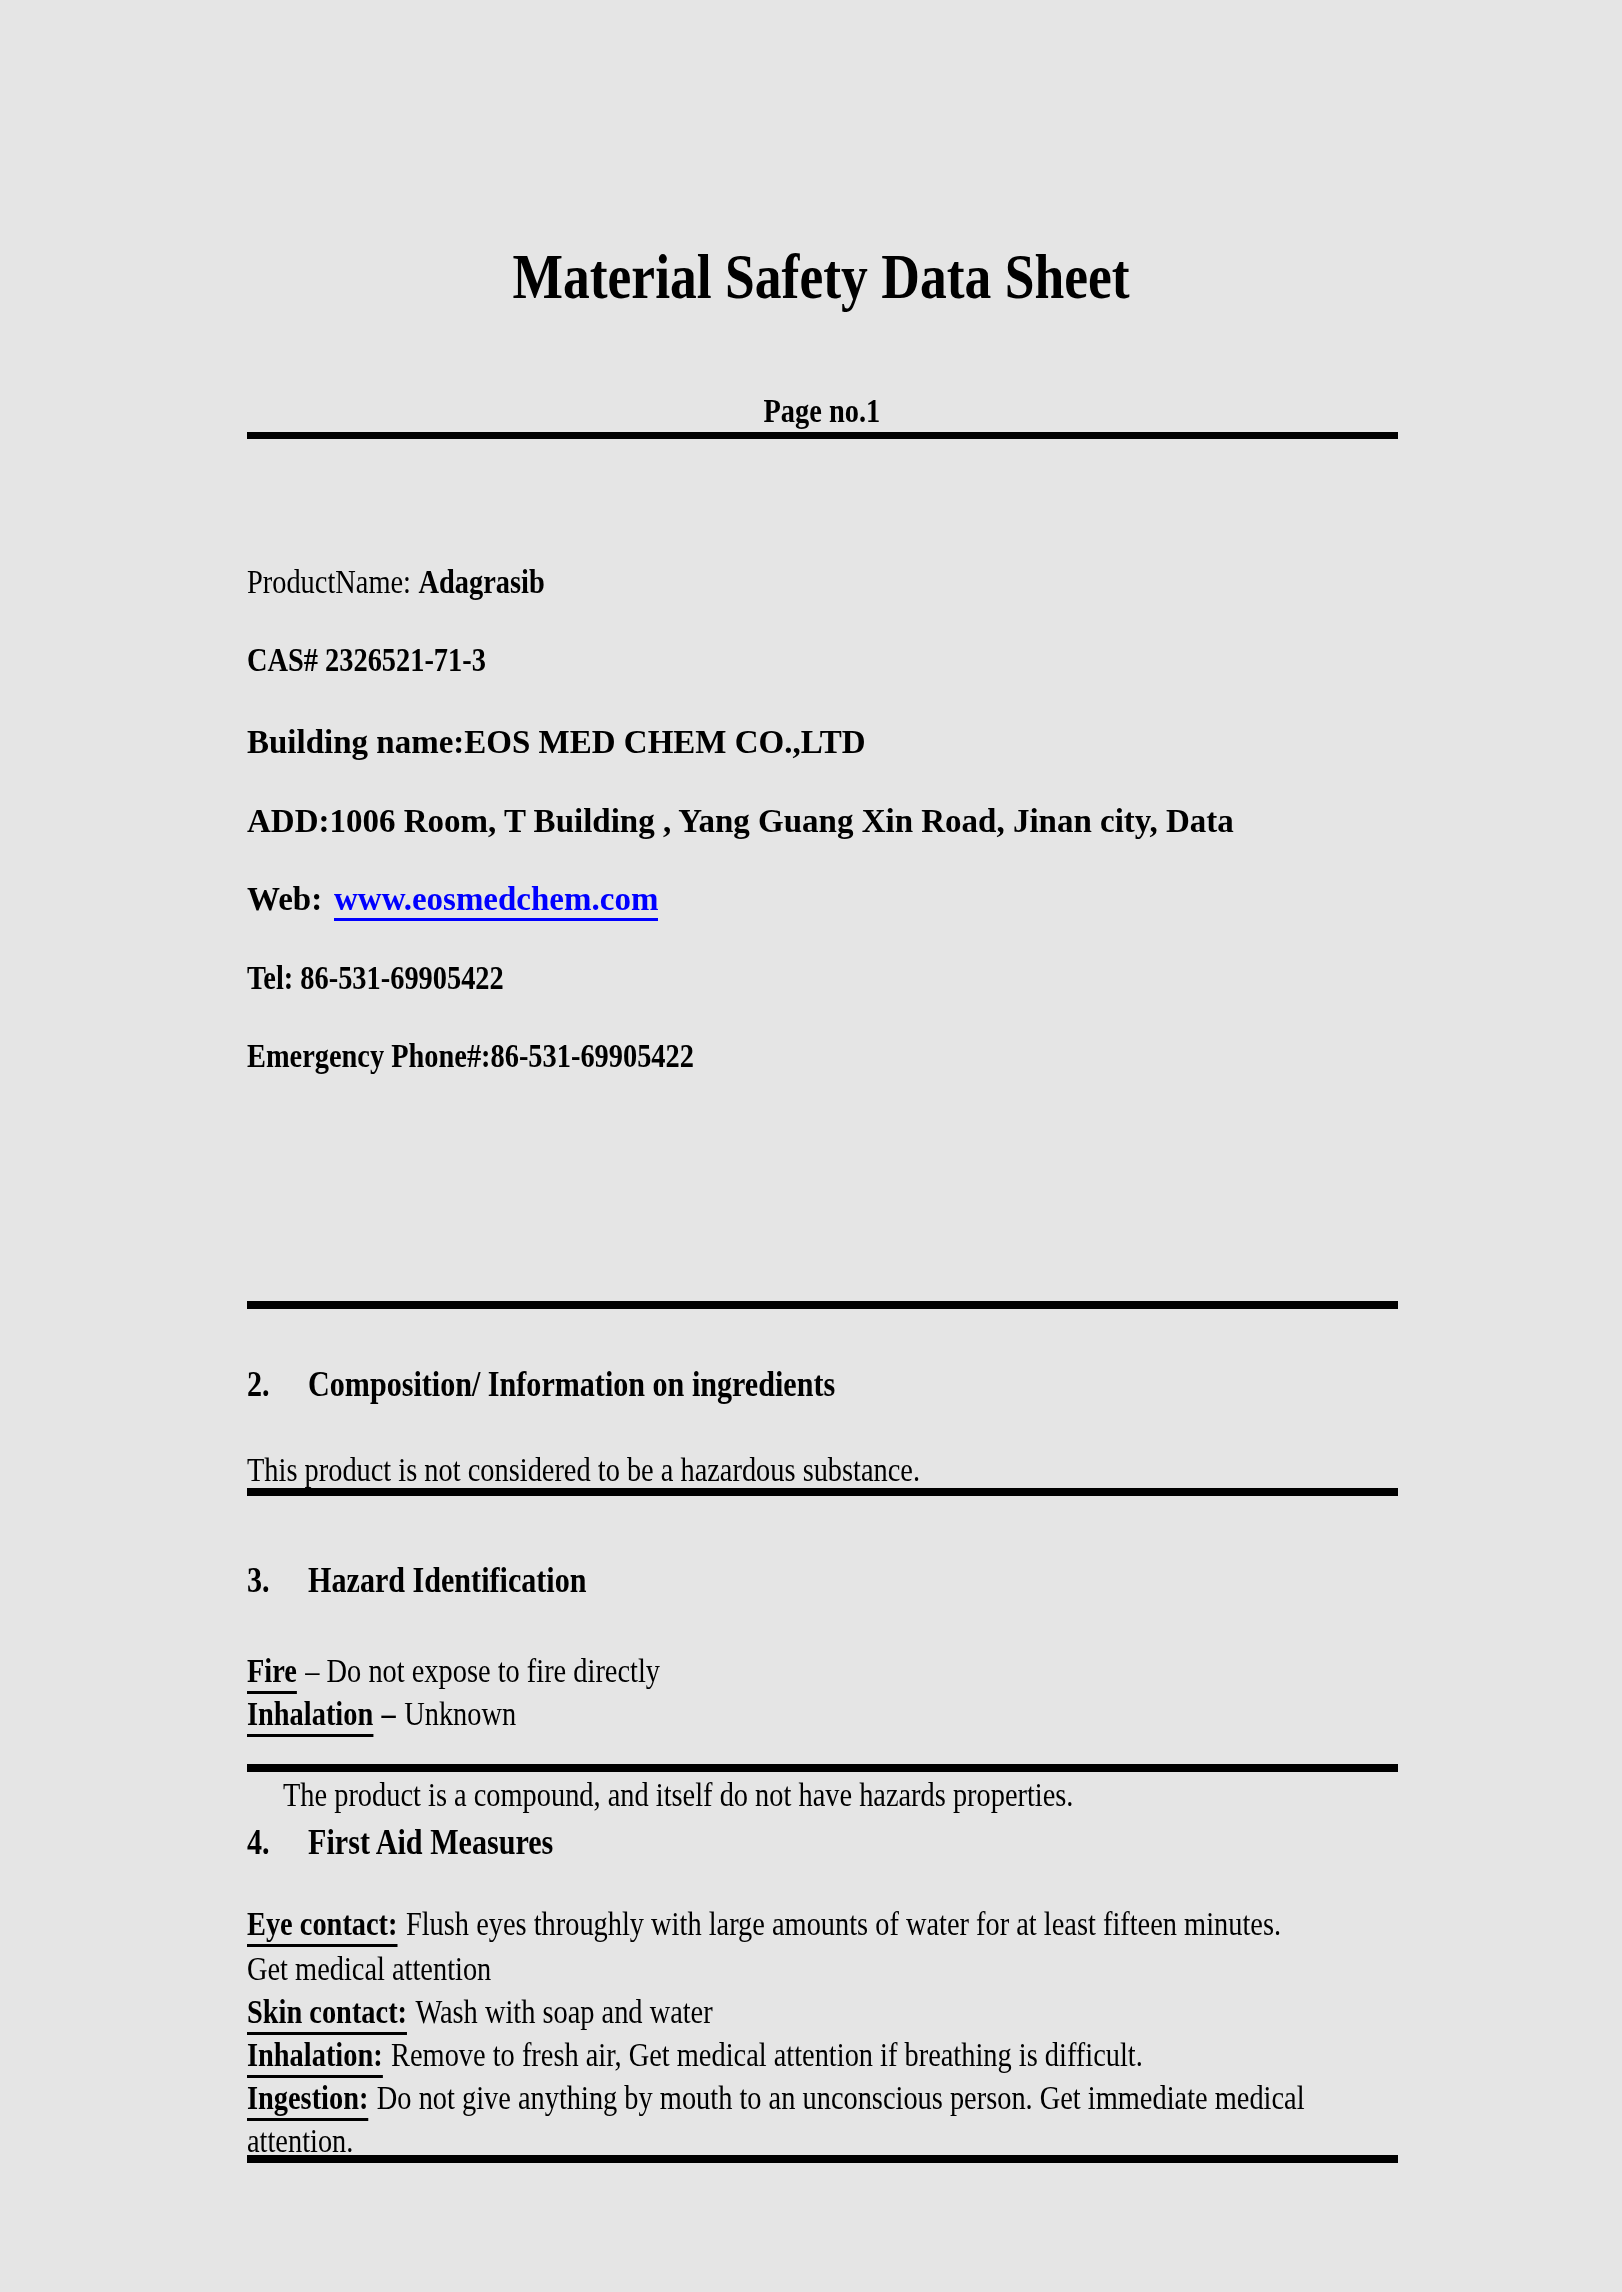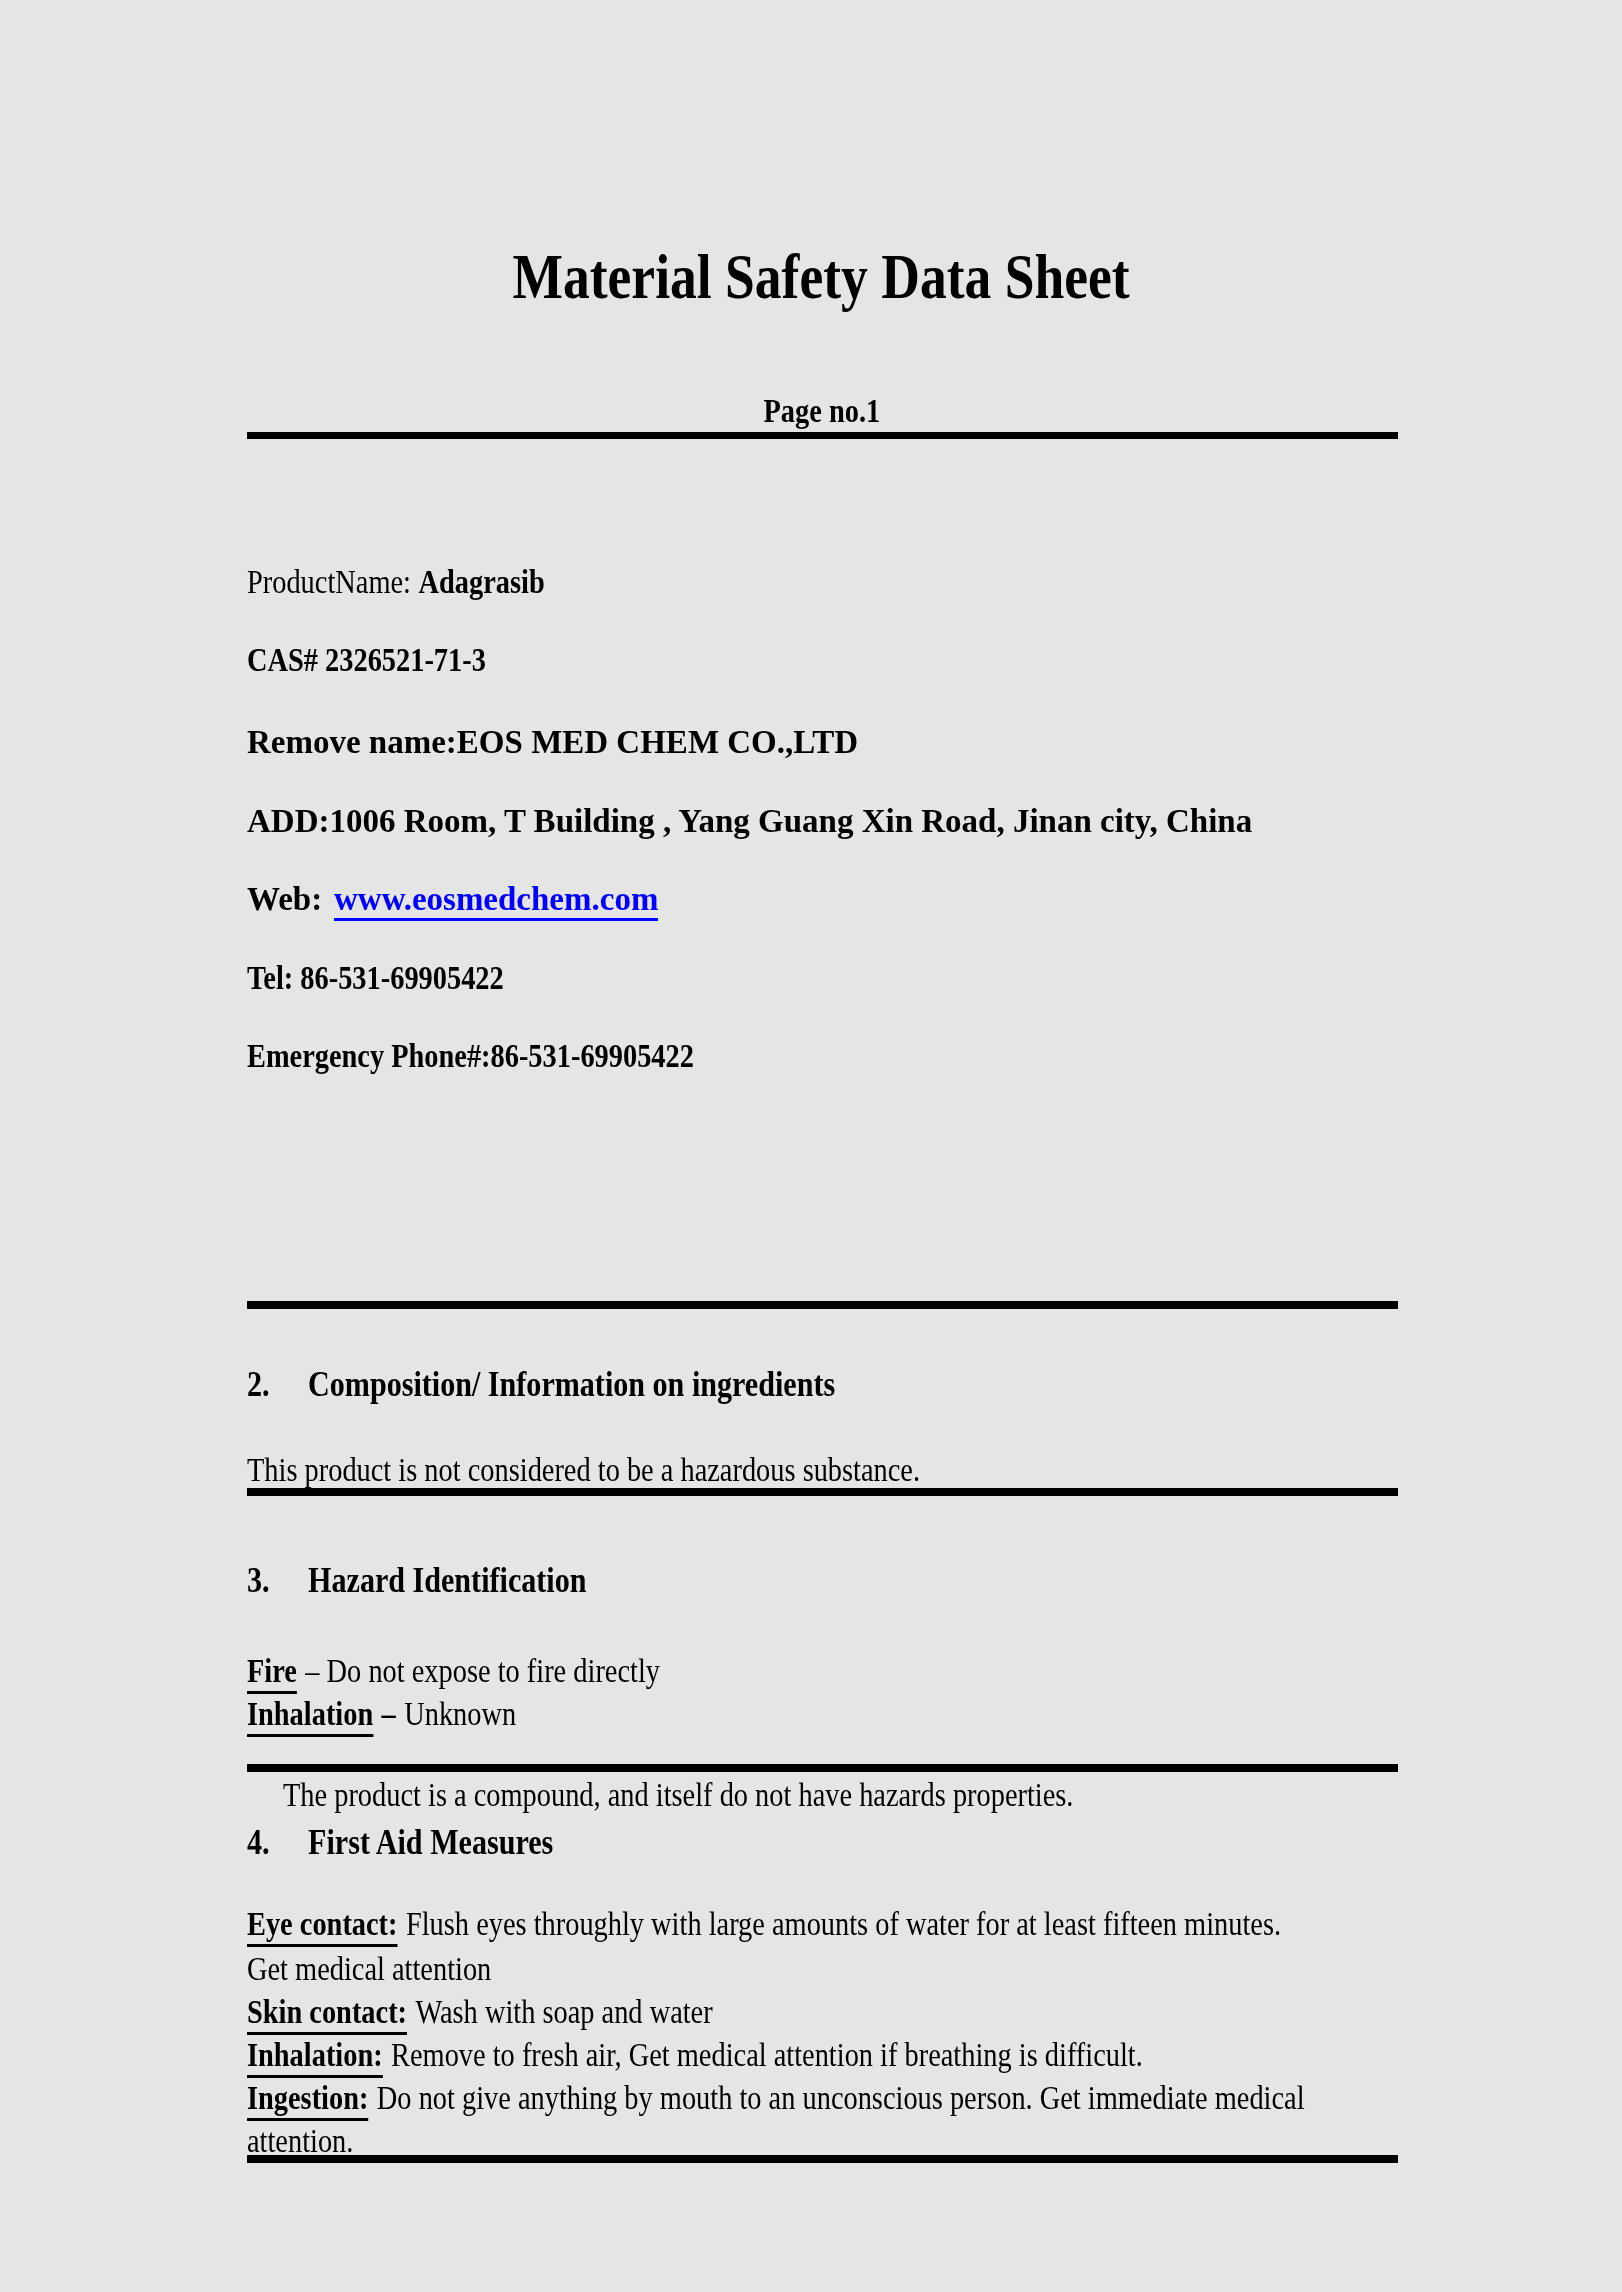--- a/index.html
+++ b/index.html
@@ -78,25 +78,25 @@
 
   <div class="abs t34" style="top:562px;">
     <span class="sq"><span>ProductName:</span><span class="val">Adagrasib</span></span>
   </div>
 
   <div class="abs t34 b" style="top:640px;">
     <span class="sq">CAS# 2326521-71-3</span>
   </div>
 
   <div class="abs t34 b" style="top:722px;">
-    <span>Remove name:EOS MED CHEM CO.,LTD</span>
+    <span>Building name:EOS MED CHEM CO.,LTD</span>
   </div>
 
   <div class="abs t34 b" style="top:801px;">
-    <span>ADD:1006 Room, T Building , Yang Guang Xin Road, Jinan city, China</span>
+    <span>ADD:1006 Room, T Building , Yang Guang Xin Road, Jinan city, Data</span>
   </div>
 
   <div class="abs t34 b" style="top:879px;">
     <span>Web:</span><span class="link" role="link">www.eosmedchem.com</span>
   </div>
 
   <div class="abs t34 b" style="top:958px;">
     <span class="sq">Tel: 86-531-69905422</span>
   </div>
 

